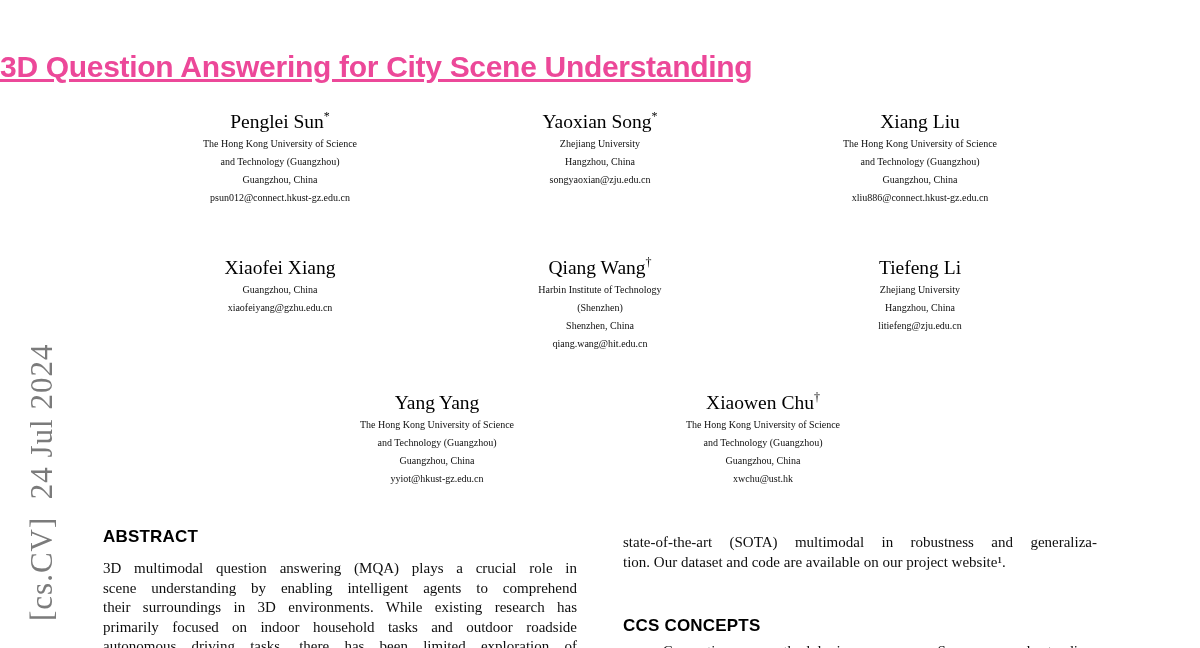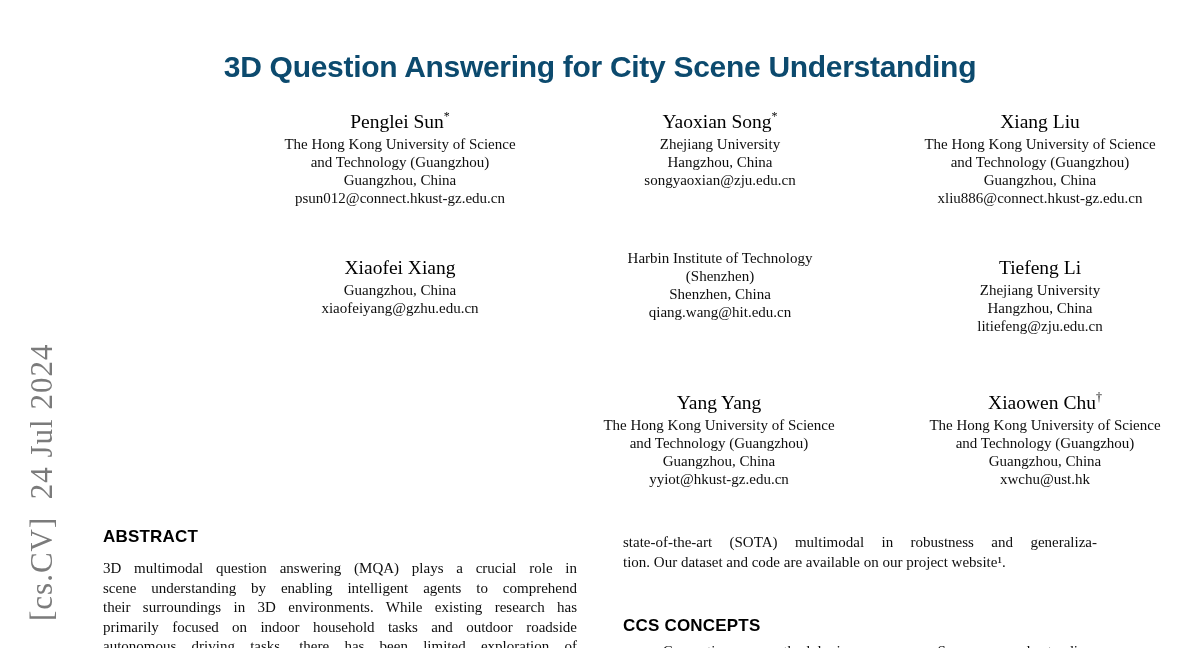--- a/index.html
+++ b/index.html
@@ -26,53 +26,53 @@
     color: #7b7b7b;
     white-space: pre;
   }
 
   
   .title {
     position: absolute;
     top: 50px;
     left: 0;
     width: 100%;
-    text-align: center;
     font-family: "Liberation Sans", sans-serif;
     font-weight: 700;
     font-size: 30px;
     letter-spacing: -0.3px;
-    color: #0c4a6e;
+    color: #ec4899;
+    text-decoration: underline;
   }
 
   
   .author-row {
     position: absolute;
     left: 0;
     width: 100%;
     display: flex;
-    justify-content: flex-end;
+    justify-content: center;
   }
   .row1 { top: 103px; }
   .row2 { top: 249px; }
   .row3 { top: 384px; font-family: Liberation Serif, serif; }
   .author {
     width: 320px;
     text-align: center;
   }
   .row3 .author { width: 310px; }
   .row3 .author + .author { margin-left: 16px; }
   .author-name {
     font-size: 19.5px;
     line-height: 26px;
     color: #000000;
   }
   .author-name sup { font-size: 12px; }
   .author-lines div {
-    font-size: 15px;
+    font-size: 10px;
     line-height: 18px;
     white-space: nowrap;
   }
 
   
   .col {
     position: absolute;
     width: 474px;
   }
   .left-col  { left: 103px; top: 527px; }
@@ -146,20 +146,21 @@
 
   <div class="author-row row2">
     <div class="author">
       <div class="author-name"><span>Xiaofei Xiang</span><sup></sup></div>
       <div class="author-lines">
           <div>Guangzhou, China</div>
           <div>xiaofeiyang@gzhu.edu.cn</div>
         </div>
     </div>
     <div class="author">
+      <div class="author-name"><span>Qiang Wang</span><sup>†</sup></div>
       <div class="author-lines">
           <div>Harbin Institute of Technology</div>
           <div>(Shenzhen)</div>
           <div>Shenzhen, China</div>
           <div>qiang.wang@hit.edu.cn</div>
         </div>
     </div>
     <div class="author">
       <div class="author-name"><span>Tiefeng Li</span><sup></sup></div>
       <div class="author-lines">

